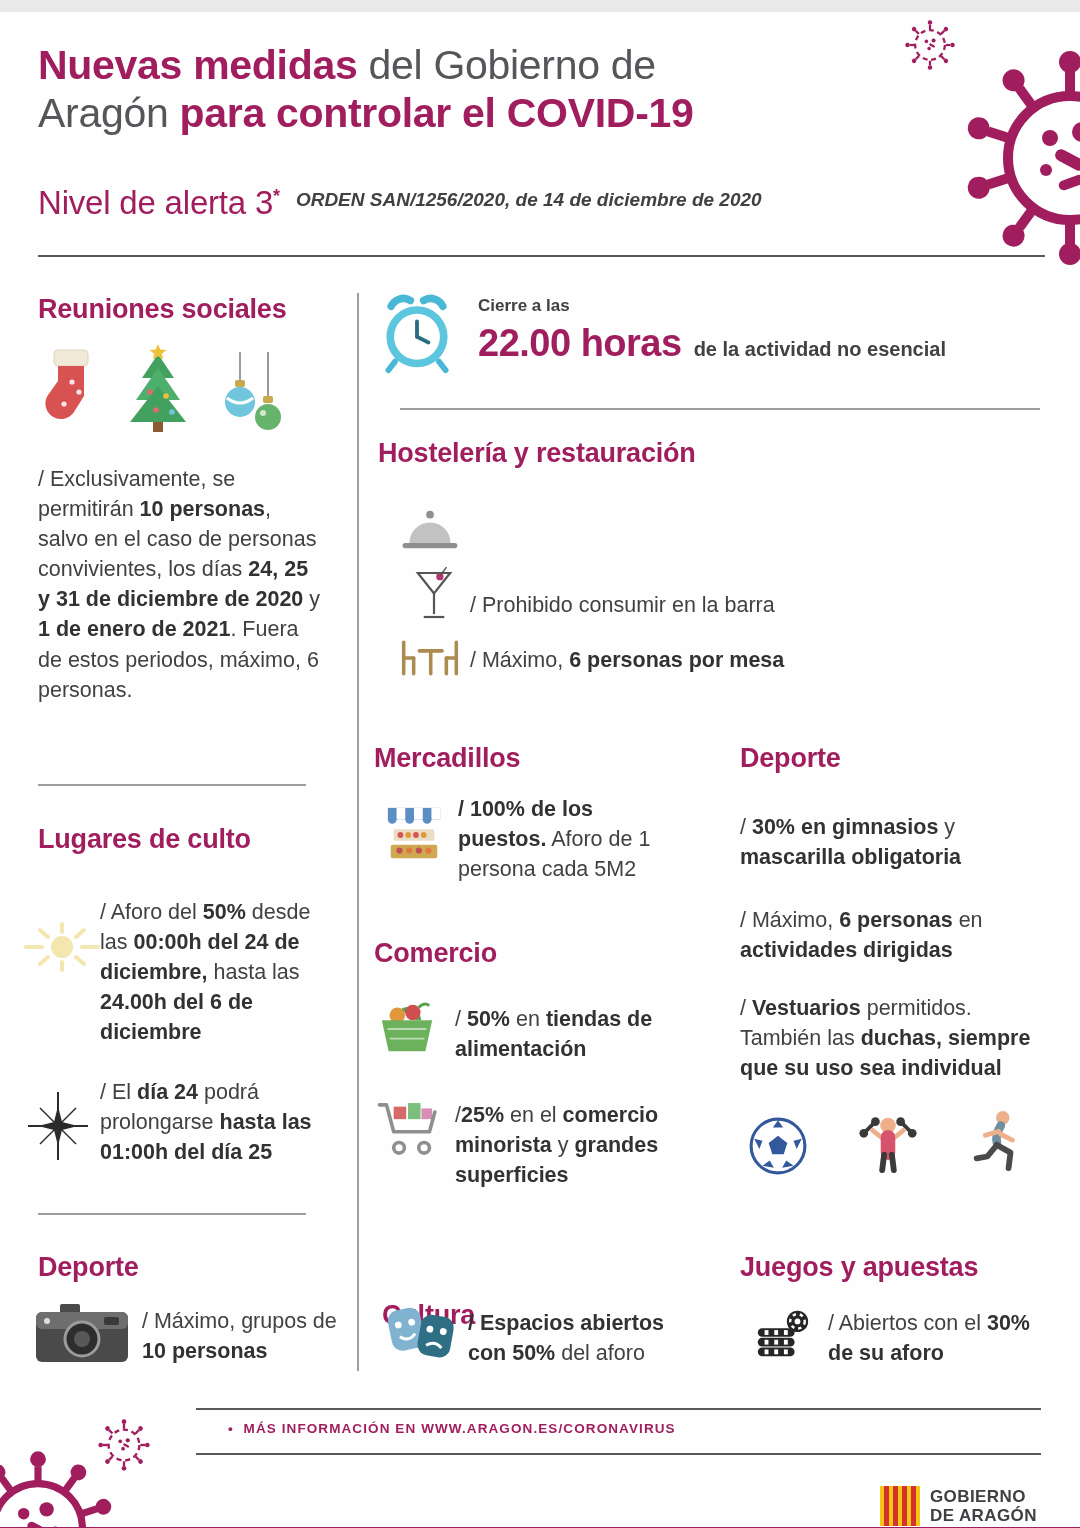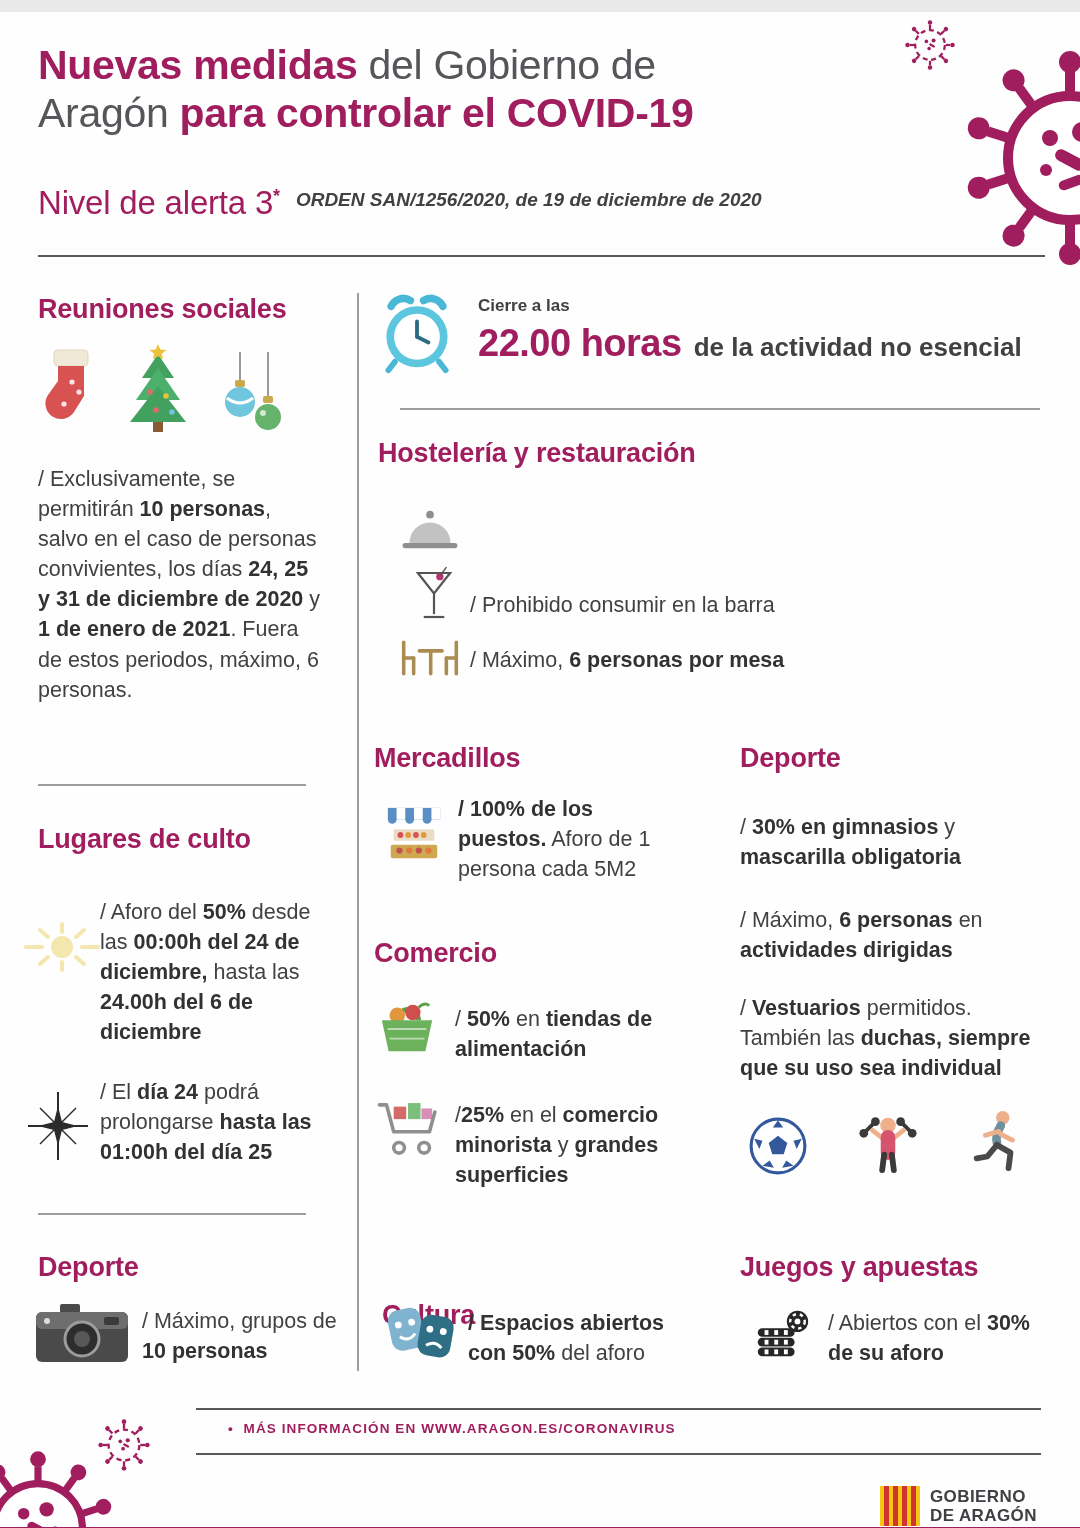--- a/index.html
+++ b/index.html
@@ -13,21 +13,21 @@
   .alert sup{font-size:18px;font-weight:700}
   .order{font-style:italic;font-size:19px;font-weight:700;color:#414042}
   .rule{background:#58595c;height:2px}
   .rule-light{background:#9d9da0;height:1.5px}
   .vdiv{width:1.5px;background:#9d9da0}
   .sec-title{font-size:27px;font-weight:800;color:var(--accent);letter-spacing:-.2px}
   .txt{font-size:21.5px;line-height:1.4;color:#414042}
   .txt .b{font-weight:800;color:#323234}
   .closure-intro{font-size:17px;font-weight:800;color:#414042}
   .closure-time{font-size:38px;font-weight:800;color:var(--accent);letter-spacing:-.5px}
-  .closure-scope{font-size:26px;font-weight:800;color:#414042;margin-left:12px}
+  .closure-scope{font-size:20px;font-weight:800;color:#414042;margin-left:12px}
   .footer-info{font-size:13.5px;letter-spacing:1.1px;color:var(--accent);font-weight:600}
   .footer-info .url{font-weight:800}
   .logo{display:flex;align-items:center;gap:10px}
   .logo-text{font-size:17px;font-weight:800;color:#3f4043;line-height:1.12;letter-spacing:.4px}
   .bottom-bar{background:var(--accent)}
   .iconrow{display:flex;align-items:flex-end}
 </style>
 </head>
 <body>
 
@@ -78,21 +78,21 @@
         <rect x="58" y="58" width="14" height="5" rx="2.5" fill="#a01d5e" transform="rotate(30 64 60)"></rect>
       </g>
     </defs>
   </svg>
 
   <h1 class="abs title" style="left:38px;top:30px;width:900px"><span class="b">Nuevas medidas</span><span> del Gobierno de
 Aragón </span><span class="b">para controlar el COVID-19</span></h1>
 
   <div class="abs" style="left:38px;top:172px;display:flex;align-items:center;gap:16px">
     <div class="alert"><span>Nivel de alerta 3</span><sup>*</sup></div>
-    <div class="order" style="padding-bottom:7px">ORDEN SAN/1256/2020, de 19 de diciembre de 2020</div>
+    <div class="order" style="padding-bottom:7px">ORDEN SAN/1256/2020, de 14 de diciembre de 2020</div>
   </div>
 
   <div class="abs rule" style="left:38px;top:243px;width:1007px"></div>
 
   <svg class="abs" style="left:903px;top:6px" width="54" height="54" viewBox="0 0 120 120">
       <use href="#virus-dotted"></use>
     </svg>
   <svg class="abs" style="left:950px;top:26px" width="240" height="240" viewBox="0 0 120 120">
       <use href="#virus-outline"></use>
     </svg>

